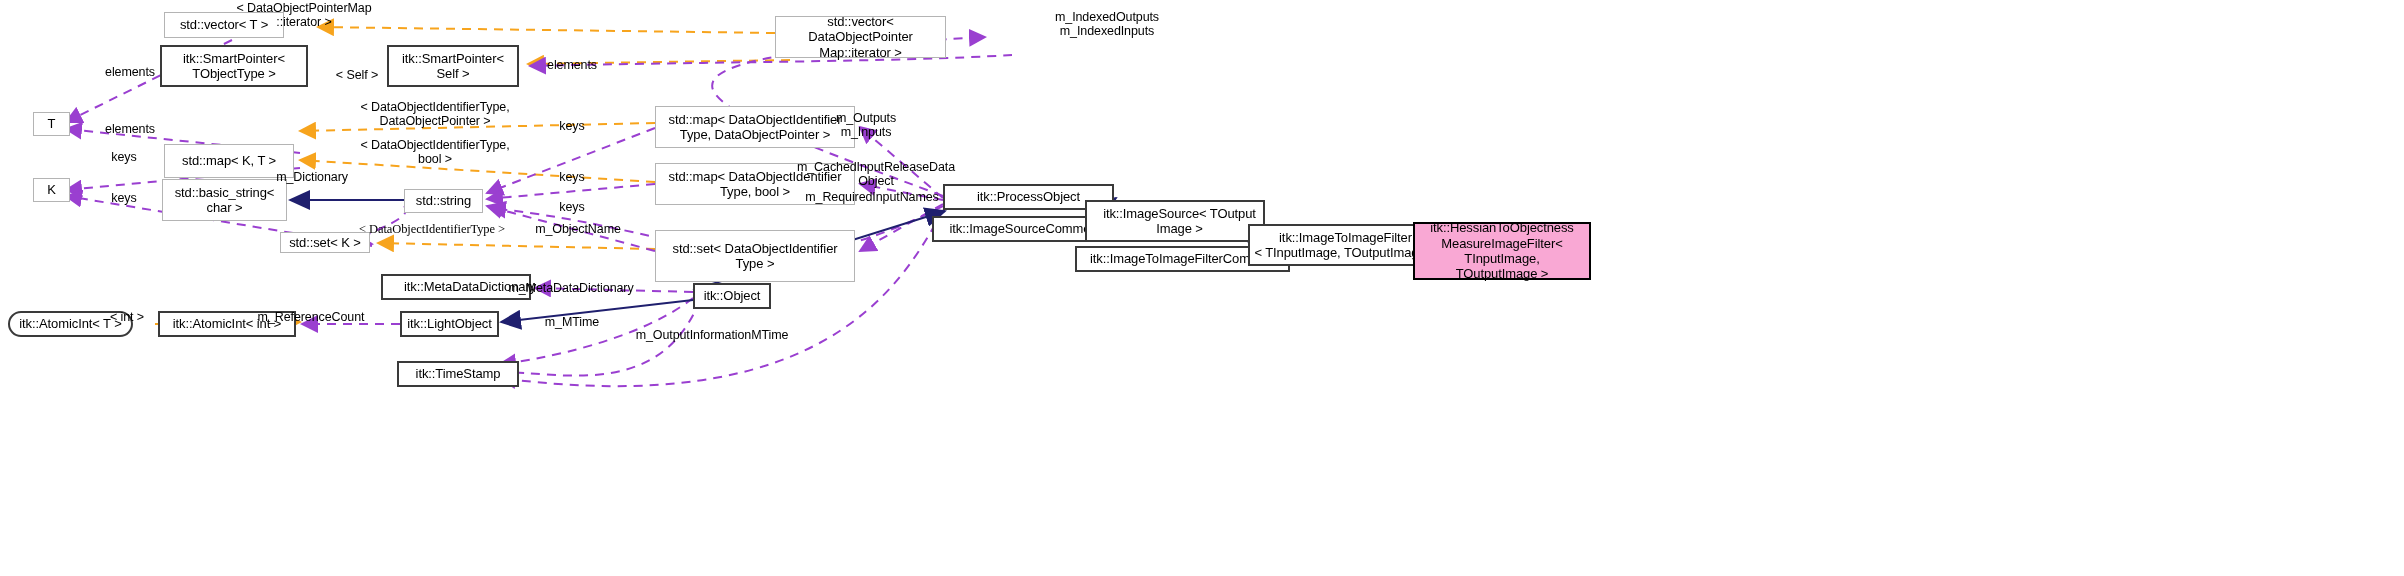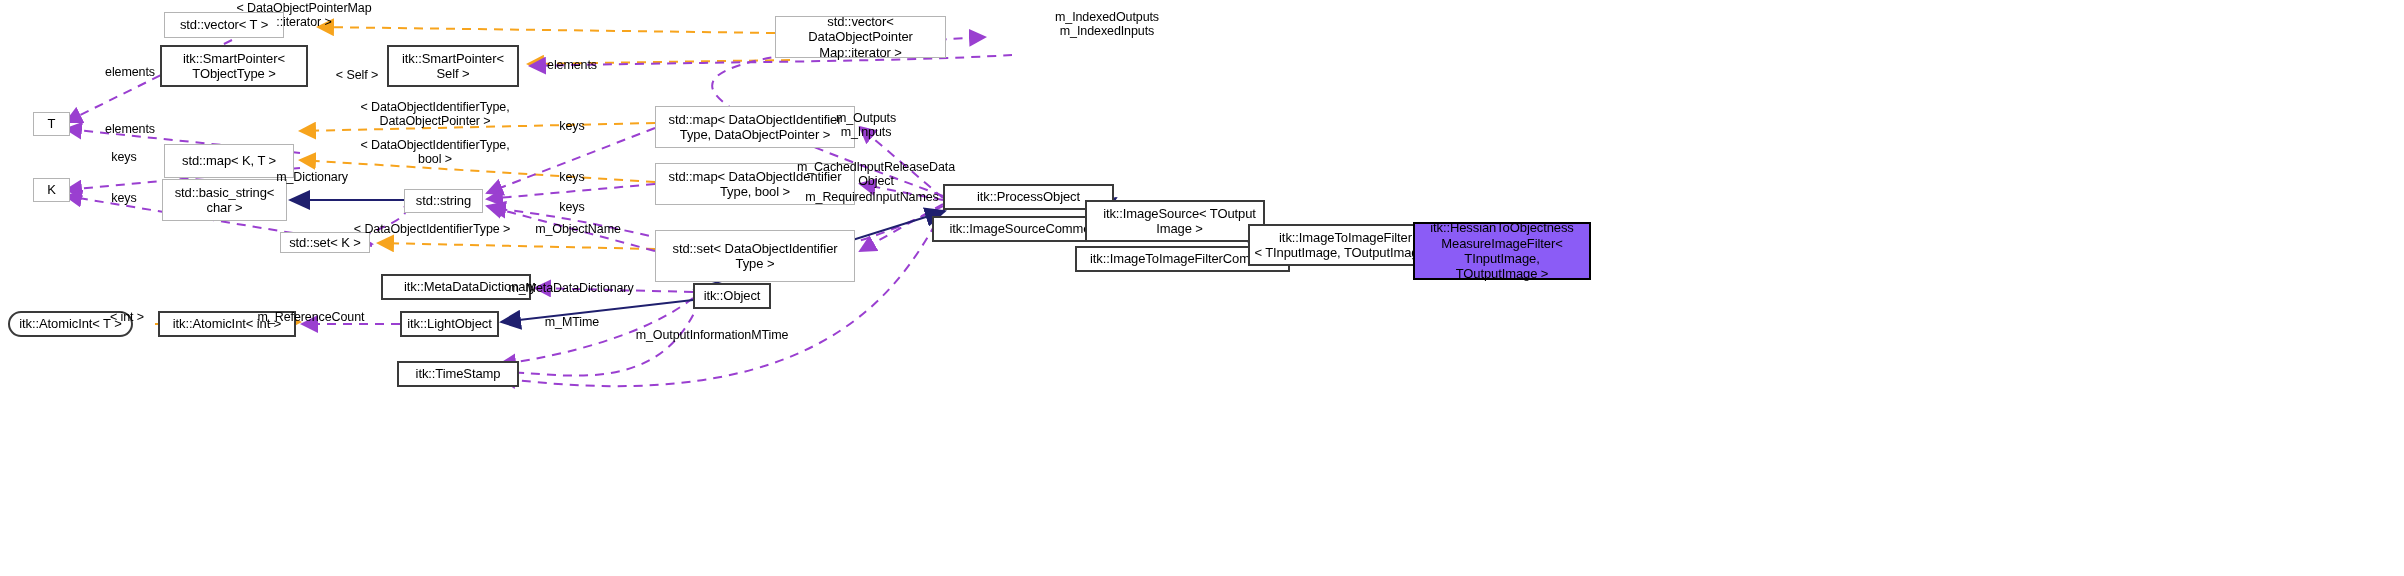--- a/index.html
+++ b/index.html
@@ -17,21 +17,21 @@
     display:flex;align-items:center;justify-content:center;
     text-align:center;
     line-height:1.18;
     color:#000000;
     background:#ffffff;
     white-space:pre-line;
     letter-spacing:-0.1px;
   }
   .node.thin{border:1px solid #b4b4b4;font-size:13px;}
   .node.thick{border:2px solid #3a3a3a;font-size:13px;}
-  .node.focus{border:2px solid #000000;background:#8b5cf6;font-size:13px;}
+  .node.focus{border:2px solid #000000;background:#f9a8d4;font-size:13px;}
   .edge-label{
     position:absolute;
     font-size:12.5px;
     color:#000000;
     text-align:center;
     white-space:pre-line;
     line-height:1.15;
     letter-spacing:-0.1px;
     transform:translateX(-50%);
   }
@@ -158,21 +158,21 @@
       <div class="edge-label" style="left: 124px; top: 150px;">keys</div>
       <div class="edge-label" style="left: 435px; top: 138px;">&lt; DataObjectIdentifierType,
 bool &gt;</div>
       <div class="edge-label" style="left: 572px; top: 170px;">keys</div>
       <div class="edge-label" style="left: 876px; top: 160px;">m_CachedInputReleaseData
 Object</div>
       <div class="edge-label" style="left: 312px; top: 170px;">m_Dictionary</div>
       <div class="edge-label" style="left: 124px; top: 191px;">keys</div>
       <div class="edge-label" style="left: 572px; top: 200px;">keys</div>
       <div class="edge-label" style="left: 872px; top: 190px;">m_RequiredInputNames</div>
-      <div class="edge-label" style="left: 432px; top: 222px;">&lt; DataObjectIdentifierType &gt;</div>
+      <div class="edge-label" style="left: 432px; top: 222px; font-family: Liberation Serif, serif;">&lt; DataObjectIdentifierType &gt;</div>
       <div class="edge-label" style="left: 578px; top: 222px;">m_ObjectName</div>
       <div class="edge-label" style="left: 571px; top: 281px;">m_MetaDataDictionary</div>
       <div class="edge-label" style="left: 127px; top: 310px;">&lt; int &gt;</div>
       <div class="edge-label" style="left: 311px; top: 310px;">m_ReferenceCount</div>
       <div class="edge-label" style="left: 572px; top: 315px;">m_MTime</div>
       <div class="edge-label" style="left: 712px; top: 328px;">m_OutputInformationMTime</div>
     </div>
 </div>
 
 </body></html>

